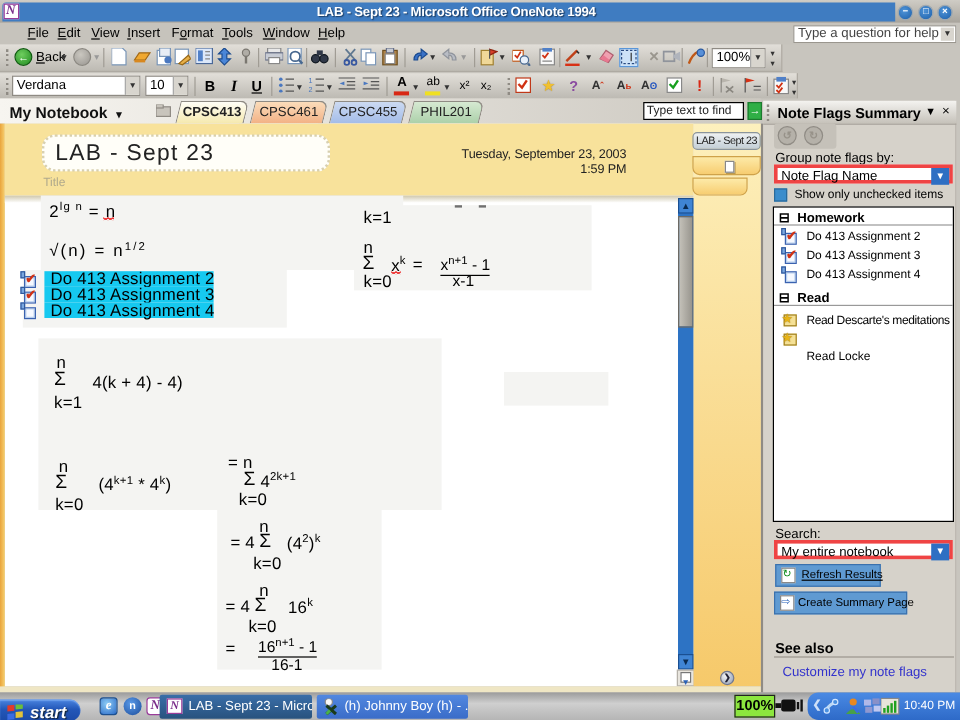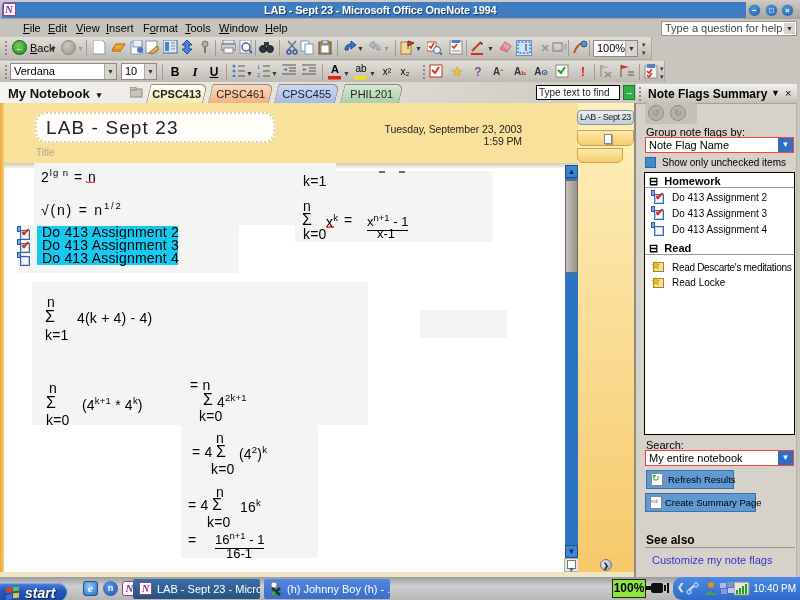--- a/index.html
+++ b/index.html
@@ -78,21 +78,21 @@
 #ptab2 .pg { position:absolute; left:26px; top:3px; width:8px; height:10px; background:#fff; border:1px solid #888; box-shadow:1px 1px 0 #b89850; }
 #ptab3 { left:577px; top:148px; width:46px; height:15px; background:linear-gradient(#fdeaa8,#f7cd71); border:1px solid #cfa24a; border-radius:0 0 6px 6px; }
 #navcirc { left:600px; top:559px; width:12px; height:12px; border-radius:50%; background:radial-gradient(circle at 35% 35%, #f0f2f4, #8e99b0); border:1px solid #707890; color:#223; font:bold 7px "Liberation Sans",sans-serif; text-align:center; line-height:12px; }
 #btmstrip { left:0; top:572px; width:634px; height:5px; background:#efe6c4; }
 
 
 #pane { left:636px; top:84px; width:161px; height:493px; background:#d6d2ca; border-right:1px solid #b8b4ac; }
 #panetitle { left:636px; top:84px; width:161px; height:20px; background:linear-gradient(#f4f3f0,#c5c1b9); border-bottom:1px solid #a8a49c; }
 #panetitle b { position:absolute; left:12px; top:3px; font:bold 12px "Liberation Sans",sans-serif; color:#000; }
 .pt { font:11px "Liberation Sans",sans-serif; color:#000; }
-#pane-combo1, #pane-combo2 { background:#fff; border:1px solid #ef4444; height:16px; font:11px "Liberation Sans",sans-serif; padding:1px 3px; }
+#pane-combo1, #pane-combo2 { background:#fff; border:3px solid #ef4444; height:16px; font:11px "Liberation Sans",sans-serif; padding:1px 3px; }
 .bluedd { position:absolute; right:0; top:0; width:15px; height:14px; background:#2e6fc3; color:#fff; font-size:8px; text-align:center; line-height:14px; }
 #listbox { left:644px; top:172px; width:151px; height:263px; background:#fff; border:1px solid #000; }
 .li-txt { position:absolute; font:10px "Liberation Sans",sans-serif; color:#000; white-space:nowrap; }
 .blubtn { position:absolute; background:#5f9ad2; border:1px solid #3a71ad; font:9.5px "Liberation Sans",sans-serif; color:#000; white-space:nowrap; }
 .star { position:absolute; width:11px; height:10px; background:#f5e196; border:1px solid #a08020; }
 .star i { position:absolute; left:-3px; top:-4px; color:#e8b416; text-shadow:0 0 1px #806010; font-size:11px; font-style:normal; }
 
 
 #taskbar { left:0; top:577px; width:800px; height:23px; background:linear-gradient(#9b9b9b,#cfcfcf 40%,#b5b5b5); }
 #startbtn { left:0; top:583px; width:67px; height:18px; background:linear-gradient(#4a84e0,#2357b8 45%,#1c4aa8); border-radius:0 11px 11px 0; color:#fff; font:bold italic 14px "Liberation Sans",sans-serif; box-shadow:inset 0 1px 1px #7aaaf0; }
@@ -500,27 +500,27 @@
 <div class="abs li-txt" style="left:672px; top:224px;">Do 413 Assignment 4</div>
 <div class="abs li-txt" style="left:649px; top:242px; font-weight:bold; font-size:11px;">⊟&nbsp; Read</div>
 <div class="abs" style="left:645px; top:254px; width:149px; height:1px; background:#999;"></div>
 <div class="star" style="left:653px; top:262px;">
     <i>★</i>
   </div>
 <div class="abs li-txt" style="left:672px; top:262px; letter-spacing:-0.3px;">Read Descarte's meditations</div>
 <div class="star" style="left:653px; top:278px;">
     <i>★</i>
   </div>
-<div class="abs li-txt" style="left:672px; top:277px;">Read Locke</div>
+<div class="abs li-txt" style="left:672px; top:292px;">Read Locke</div>
 <div class="abs pt" style="left:646px; top:439px;">Search:</div>
 <div class="abs" id="pane-combo2" style="left:645px; top:450px; width:149px;">My entire notebook<span class="bluedd">▼</span></div>
 <div class="abs blubtn" style="left:646px; top:470px; width:88px; height:19px;">
     <span style="position:absolute;left:4px;top:2px;width:12px;height:13px;background:#fff;border:1px solid #888;"></span>
     <span style="position:absolute;left:5px;top:2px;color:#0a8a1a;font-size:9px;">↻</span>
-    <span style="position:absolute;left:21px;top:3px;">Refresh Results</span>
+    <span style="position:absolute;left:21px;top:3px;text-decoration:underline;">Refresh Results</span>
   </div>
 <div class="abs blubtn" style="left:645px; top:493px; width:111px; height:19px;">
     <span style="position:absolute;left:4px;top:2px;width:12px;height:13px;background:#fff;border:1px solid #888;"></span>
     <span style="position:absolute;left:5px;top:2px;color:#2a62b8;font-size:9px;">⇨</span>
     <span style="position:absolute;left:19px;top:3px;">Create Summary Page</span>
   </div>
 <div class="abs pt" style="left:646px; top:533px; font-weight:bold; font-size:12px;">See also</div>
 <div class="abs" style="left:645px; top:547px; width:150px; height:1px; background:#9a968e;"></div>
 <div class="abs pt" style="left:652px; top:554px; color:#3333cc;">Customize my note flags</div>
 

